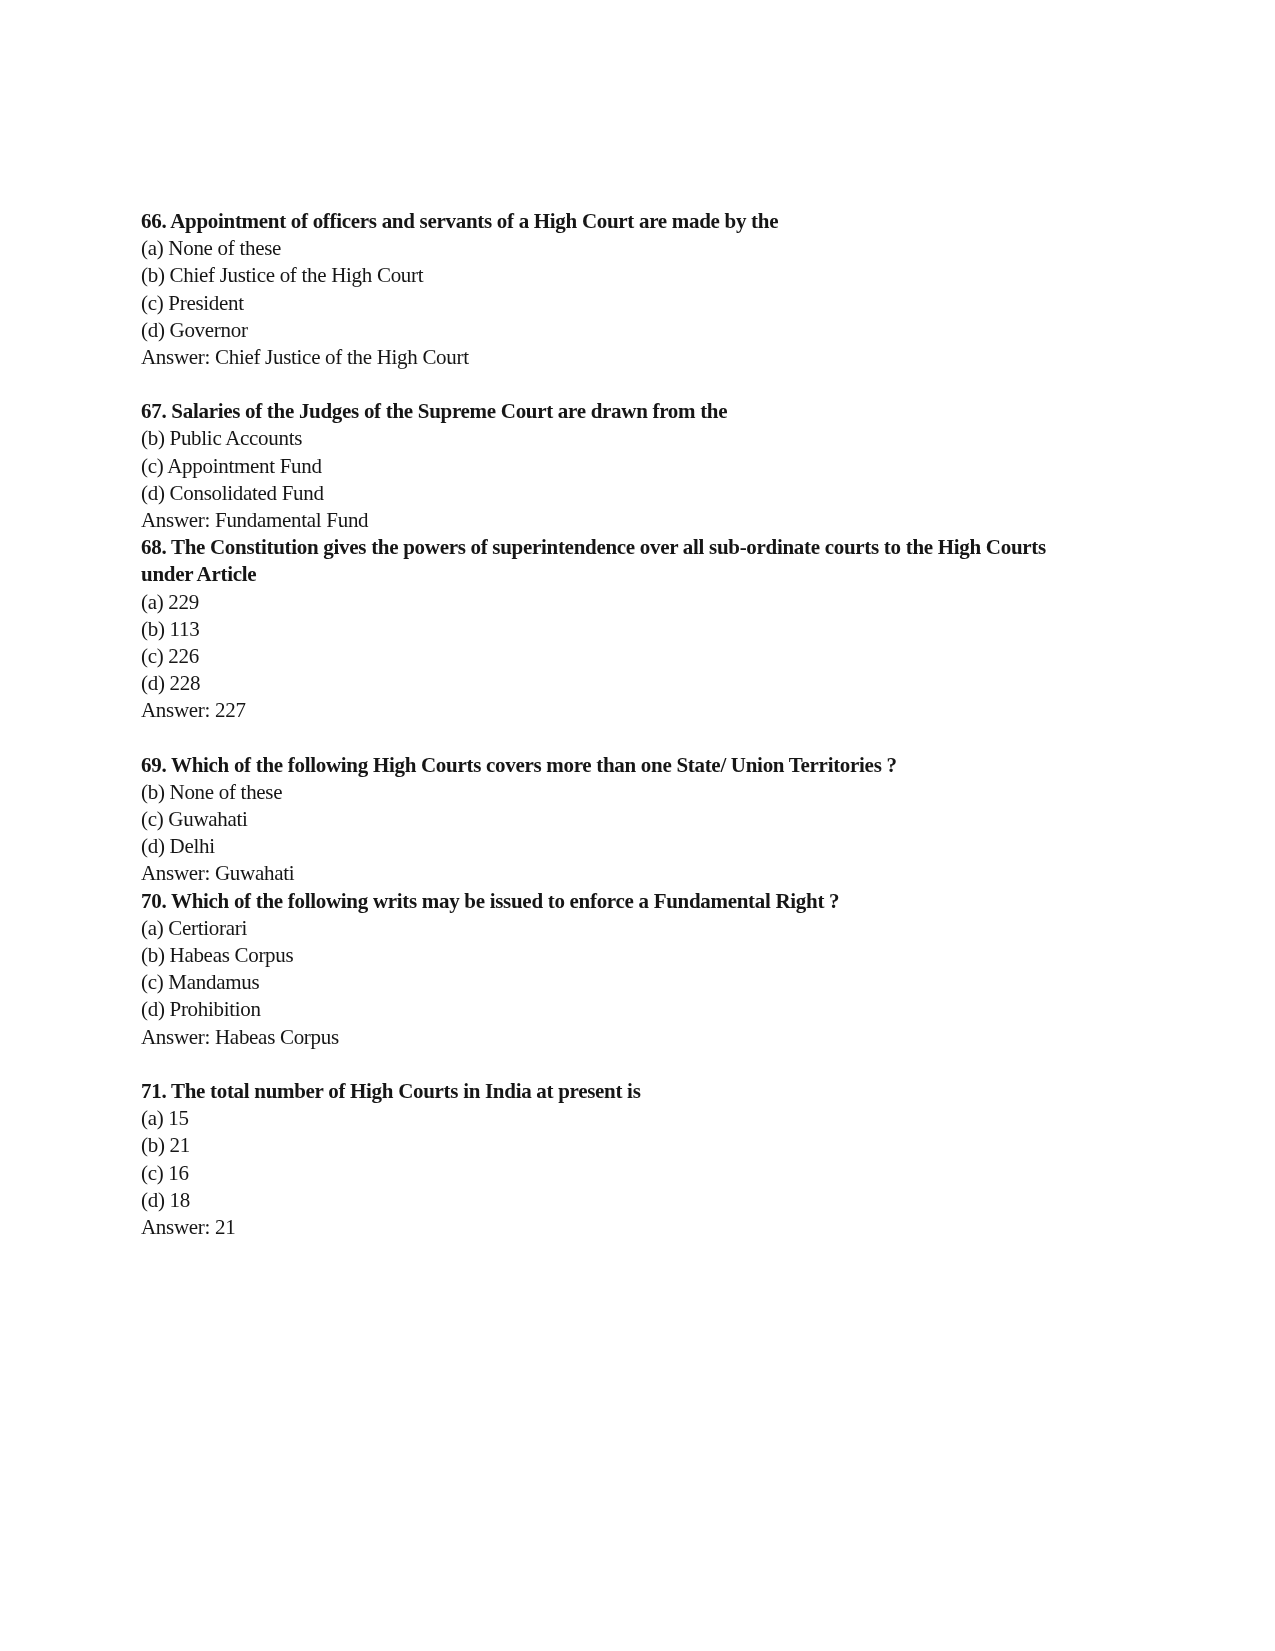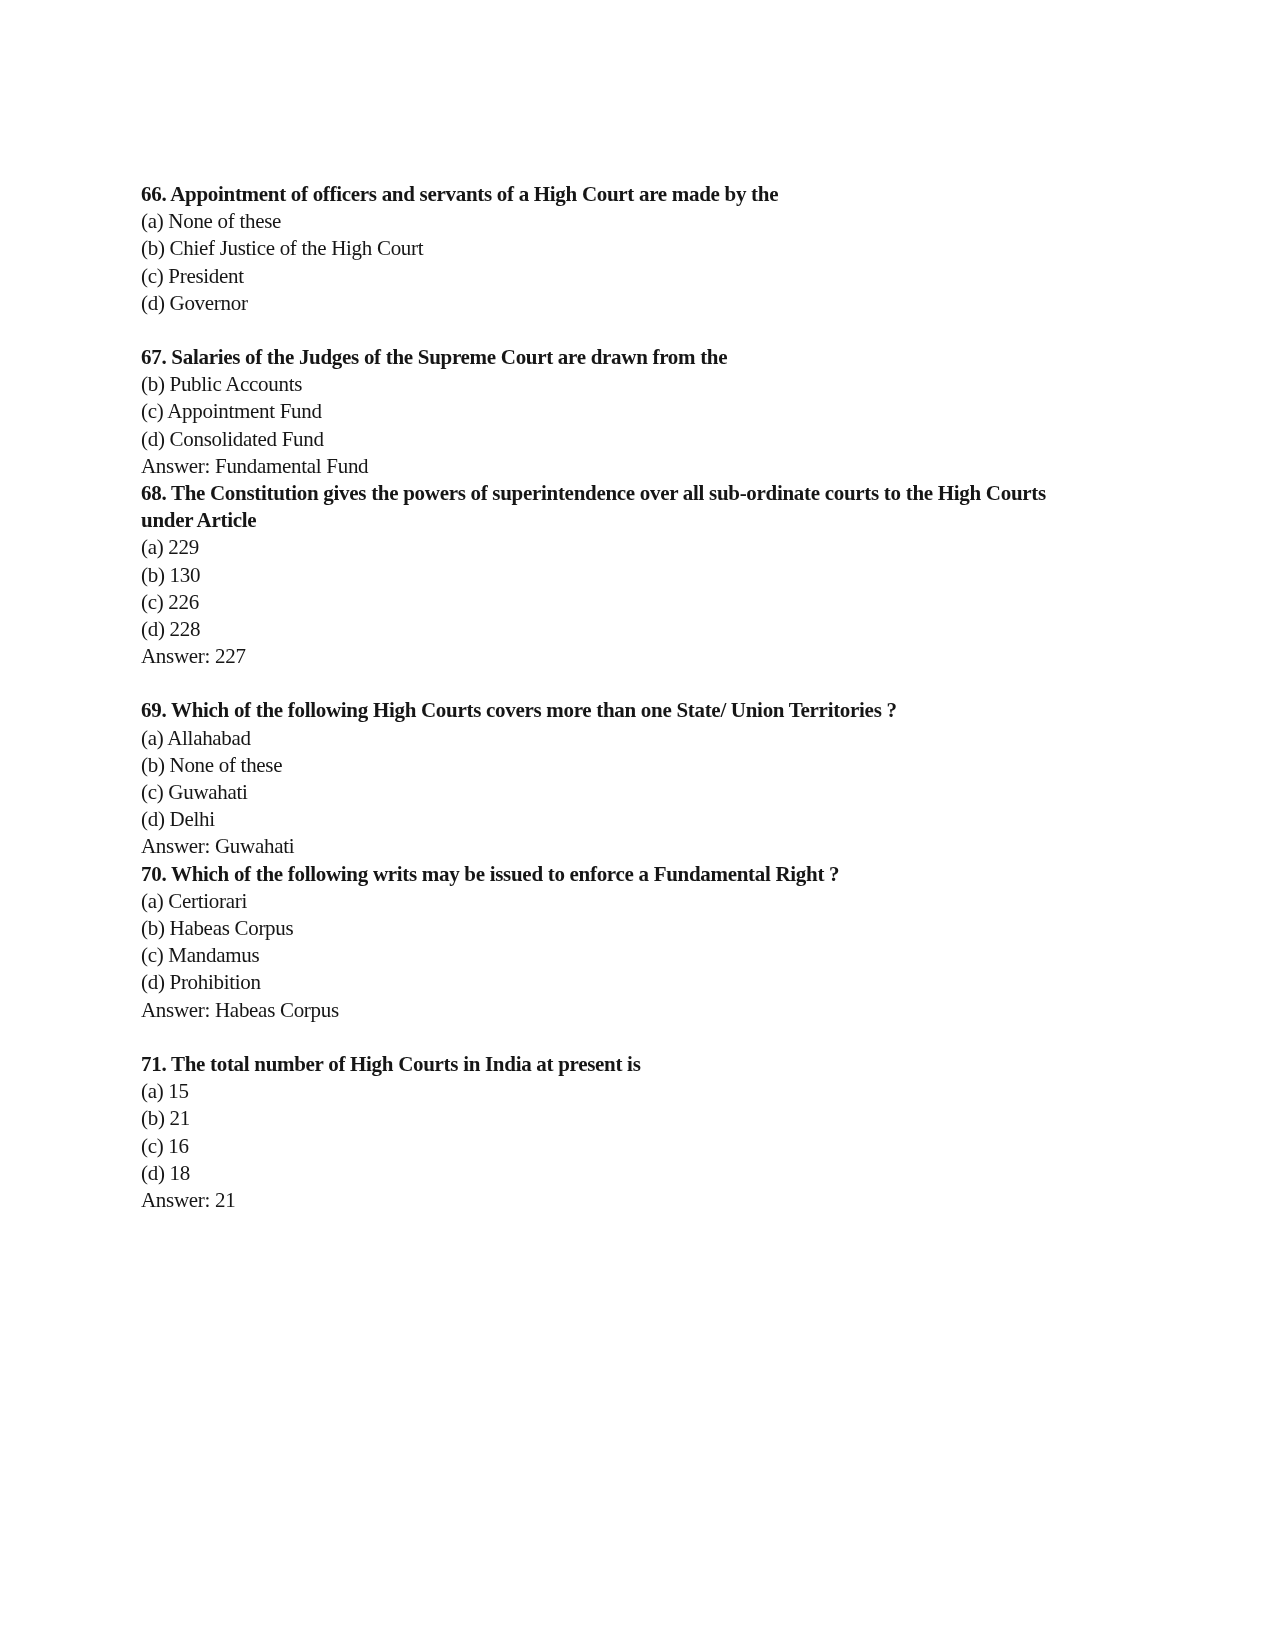--- a/index.html
+++ b/index.html
@@ -12,21 +12,21 @@
     width: 1275px;
     height: 1651px;
     background: #ffffff;
     overflow: hidden;
     font-family: "Liberation Serif", "DejaVu Serif", serif;
     color: #161616;
   }
   .content {
     position: absolute;
     left: 141px;
-    top: 181px;
+    top: 208px;
     width: 905px;
   }
   .question-block { margin: 0; }
   .question-block.gap-one { margin-top: 27px; }
   .question-block.gap-two { }
   .question-block p {
     margin: 0;
     font-size: 21px;
     line-height: 27.2px;
     letter-spacing: -0.3px;
@@ -43,42 +43,42 @@
 
 <div class="page">
   <div class="content">
 
     <section class="question-block">
       <p class="question-heading"><span>66.</span> <span>Appointment of officers and servants of a High Court are made by the</span></p>
       <p class="option-line">(a) None of these</p>
       <p class="option-line">(b) Chief Justice of the High Court</p>
       <p class="option-line">(c) President</p>
       <p class="option-line">(d) Governor</p>
+      <p class="answer-line">Answer: Chief Justice of the High Court</p>
     </section>
 
     <section class="question-block gap-one">
       <p class="question-heading"><span>67.</span> <span>Salaries of the Judges of the Supreme Court are drawn from the</span></p>
       <p class="option-line">(b) Public Accounts</p>
       <p class="option-line">(c) Appointment Fund</p>
       <p class="option-line">(d) Consolidated Fund</p>
       <p class="answer-line">Answer: Fundamental Fund</p>
     </section>
 
     <section class="question-block gap-two">
       <p class="question-heading"><span>68.</span> <span>The Constitution gives the powers of superintendence over all sub-ordinate courts to the High Courts under Article</span></p>
       <p class="option-line">(a) 229</p>
-      <p class="option-line">(b) 130</p>
+      <p class="option-line">(b) 113</p>
       <p class="option-line">(c) 226</p>
       <p class="option-line">(d) 228</p>
       <p class="answer-line">Answer: 227</p>
     </section>
 
     <section class="question-block gap-one">
       <p class="question-heading"><span>69.</span> <span>Which of the following High Courts covers more than one State/ Union Territories ?</span></p>
-      <p class="option-line">(a) Allahabad</p>
       <p class="option-line">(b) None of these</p>
       <p class="option-line">(c) Guwahati</p>
       <p class="option-line">(d) Delhi</p>
       <p class="answer-line">Answer: Guwahati</p>
     </section>
 
     <section class="question-block gap-two">
       <p class="question-heading"><span>70.</span> <span>Which of the following writs may be issued to enforce a Fundamental Right ?</span></p>
       <p class="option-line">(a) Certiorari</p>
       <p class="option-line">(b) Habeas Corpus</p>

